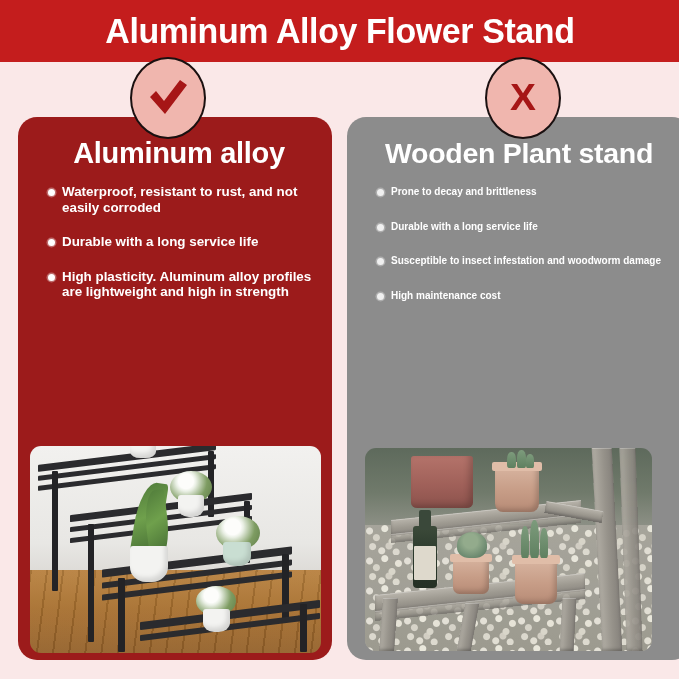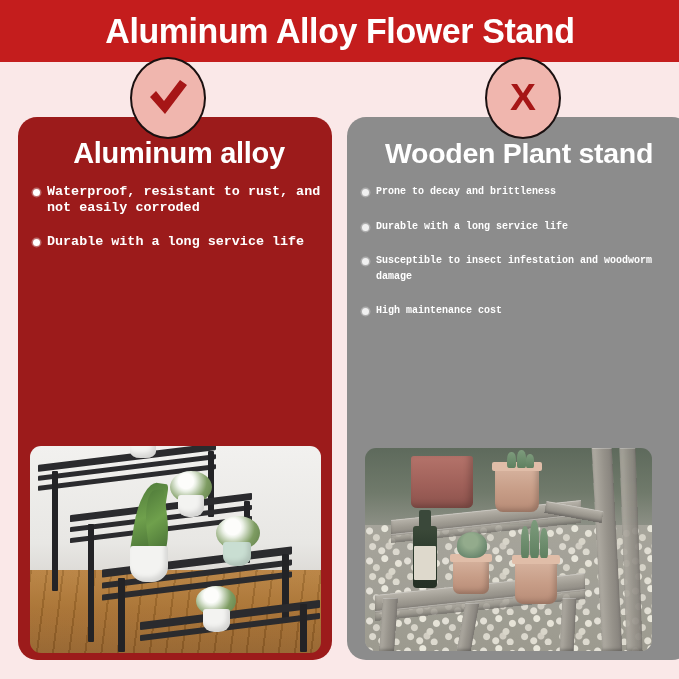--- a/index.html
+++ b/index.html
@@ -48,22 +48,21 @@
     white-space:nowrap;
     margin:20px 0 14px 0;
     text-align:center;
   }
   .panel-left .panel-title{ margin-left:8px; }
   .panel-right .panel-title{ margin-left:0px; font-size:28.5px; }
 
   .bullets{
     list-style:none;
     margin:14px 0 0 0;
-    padding:0 10px 0 14px;
-    font-family:Liberation Mono, monospace;
+    padding:0 10px 0 29px;
   }
   .bullet{
     position:relative;
     color:#ffffff;
     font-weight:bold;
     font-size:13.4px;
     line-height:15.5px;
     padding-left:15px;
     margin-bottom:19px;
   }
@@ -167,20 +166,21 @@
 <div class="header">
   <div class="header-title">Aluminum Alloy Flower Stand</div>
 </div>
 
 <div class="panel panel-left">
   <div class="panel-title">Aluminum alloy</div>
 
   <ul class="bullets">
     <li class="bullet">Waterproof, resistant to rust, and not easily corroded</li>
     <li class="bullet">Durable with a long service life</li>
+    <li class="bullet">High plasticity. Aluminum alloy profiles are lightweight and high in strength</li>
   </ul>
 </div>
 
 <div class="photo photo-left">
   <div class="pl-wall"></div>
   <div class="pl-floor"></div>
 
   <div class="bar" style="left:8px;top:8px;width:178px;height:7px;transform:skewY(-7deg);"></div>
   <div class="bar" style="left:8px;top:19px;width:178px;height:5px;transform:skewY(-7deg);"></div>
   <div class="bar" style="left:8px;top:29px;width:178px;height:5px;transform:skewY(-7deg);"></div>

